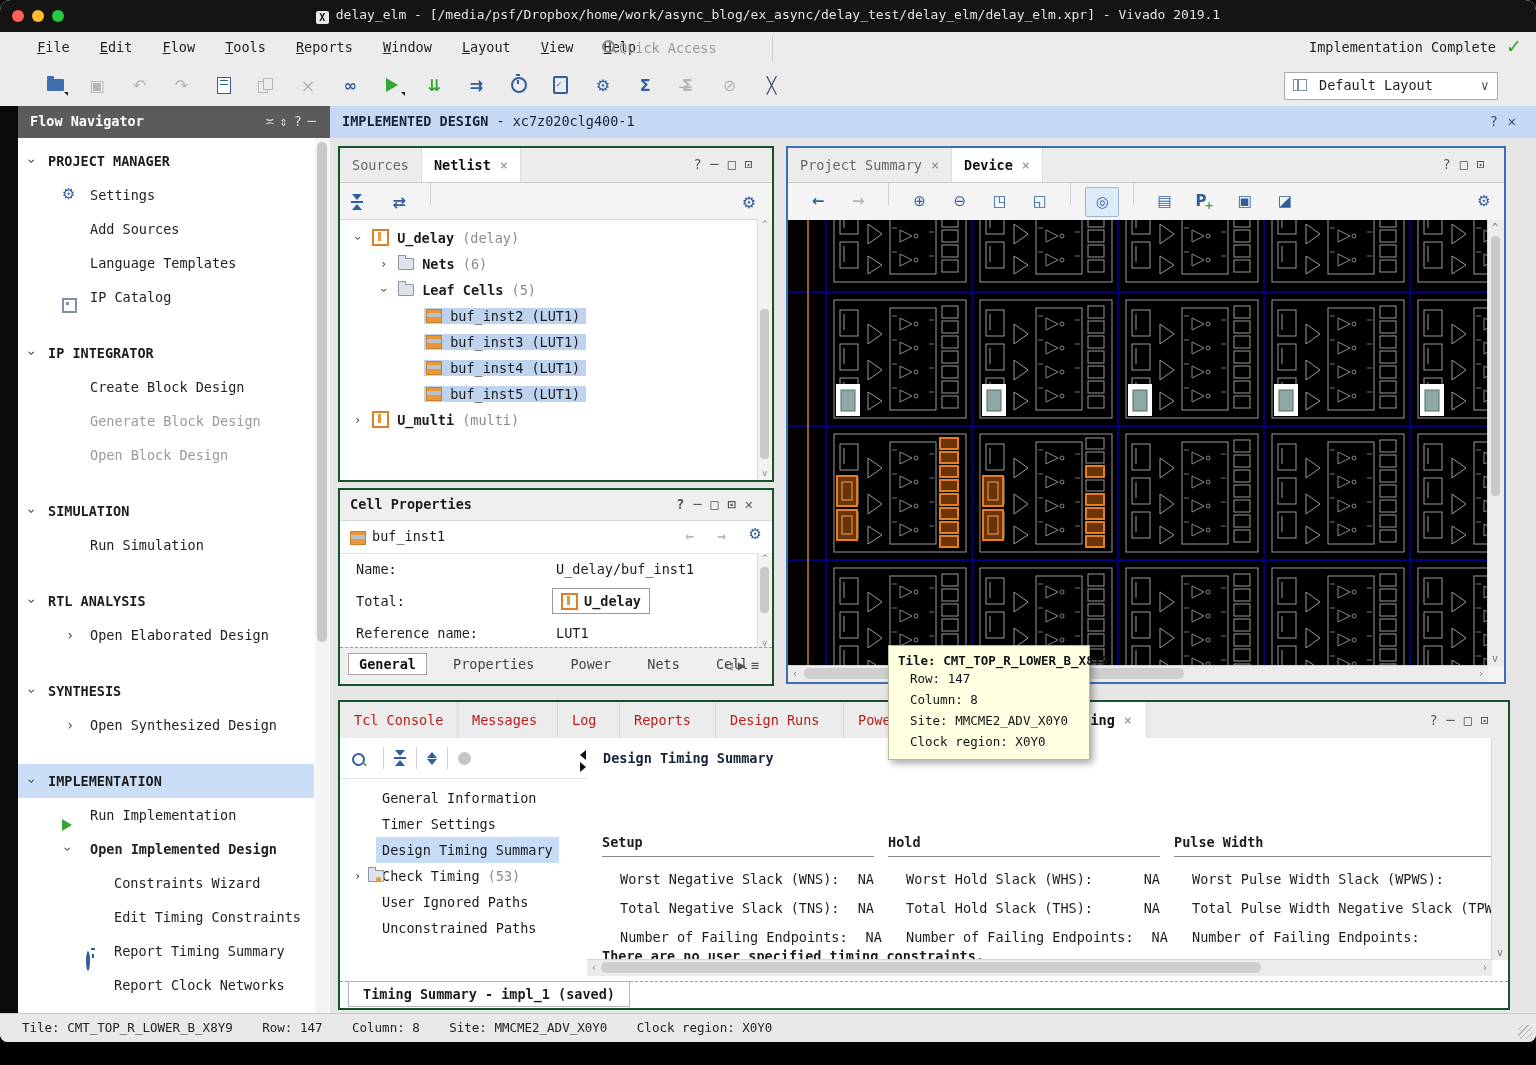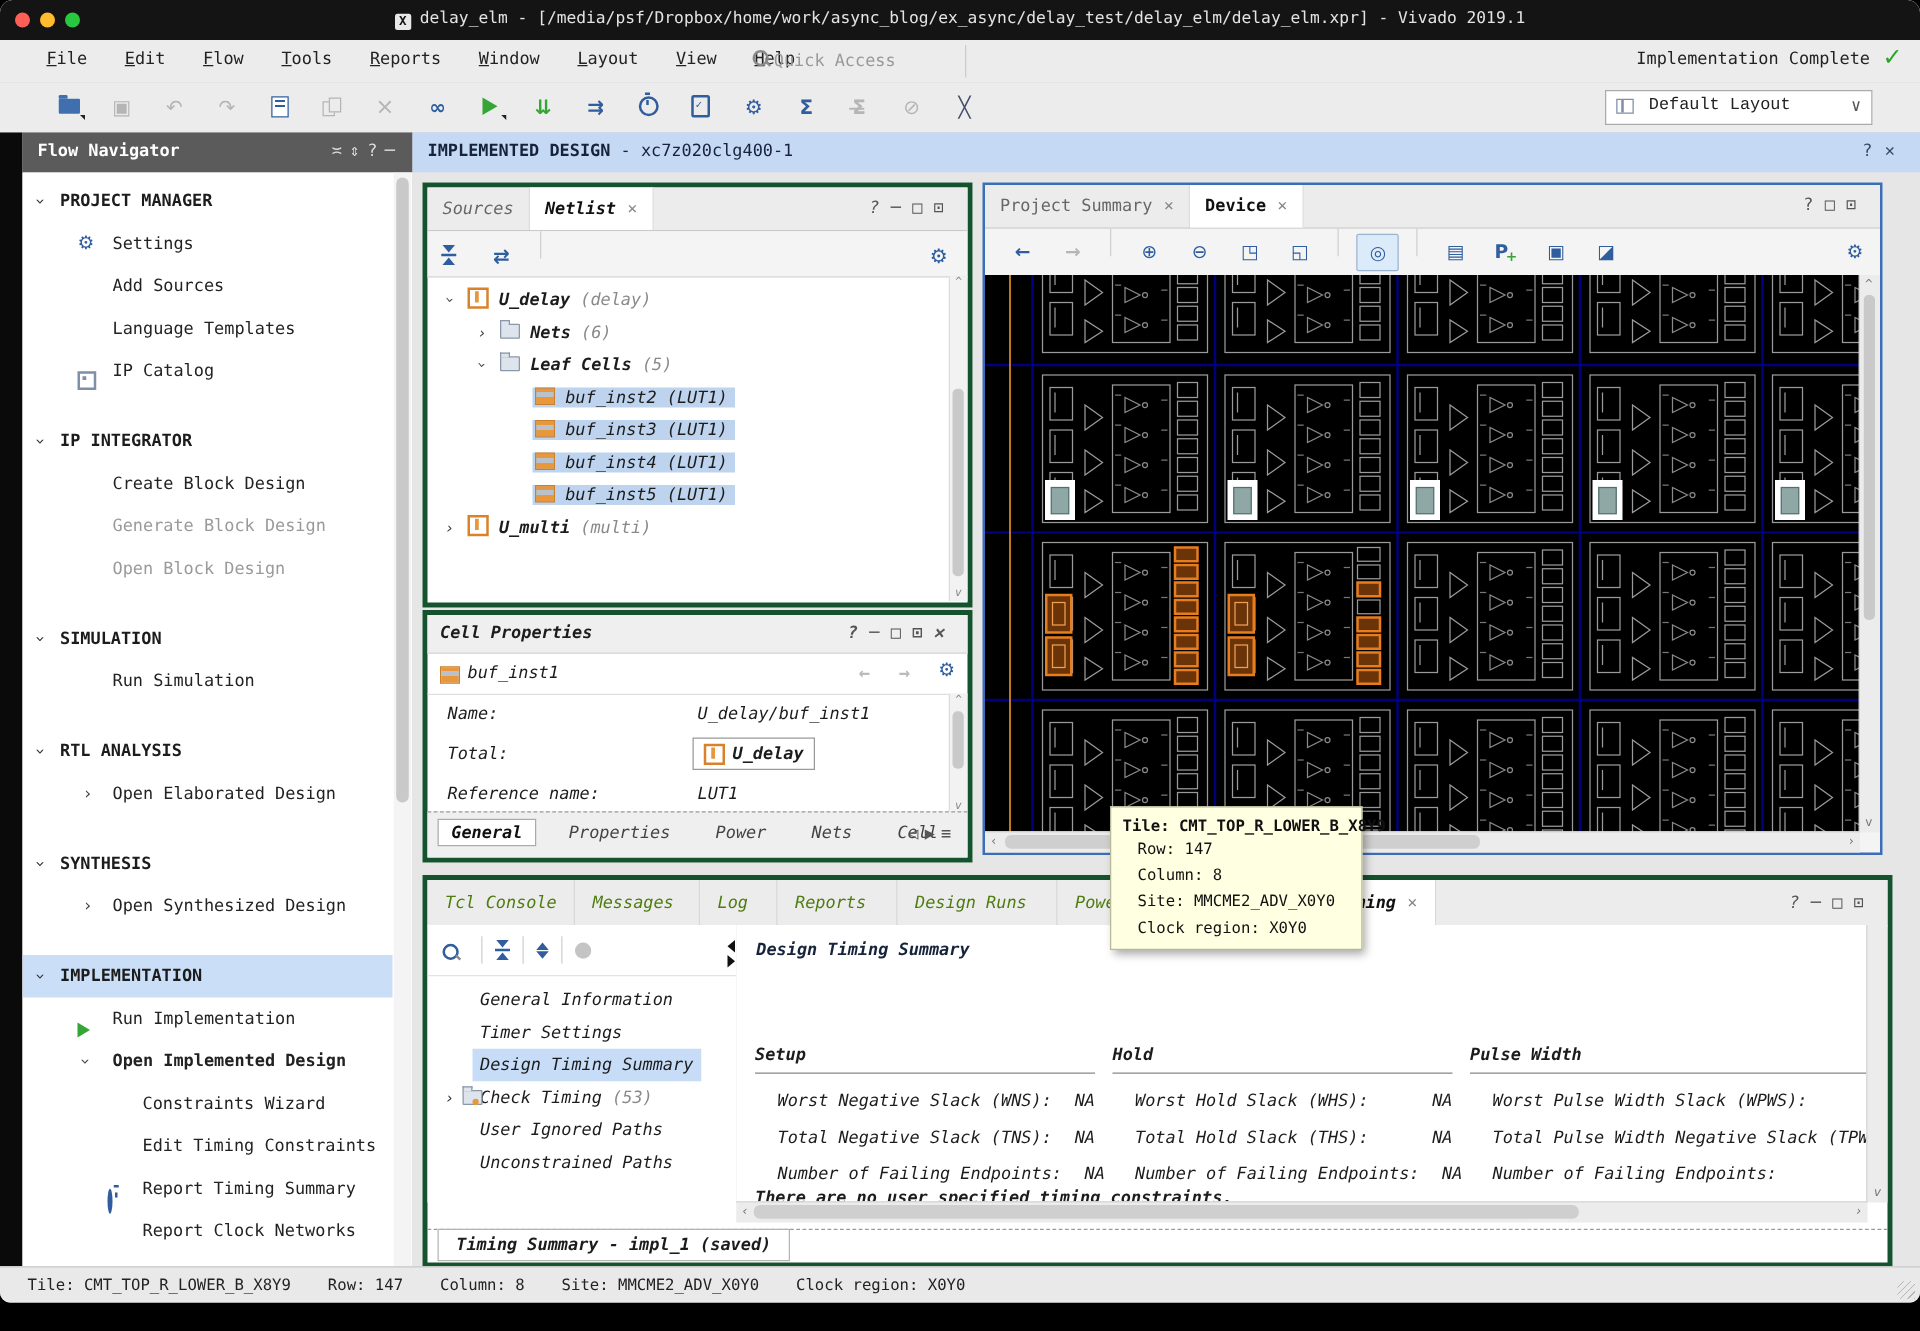--- a/index.html
+++ b/index.html
@@ -42,21 +42,21 @@
   .i-copy::before{left:0;top:3px;} .i-copy::after{left:5px;top:0;}
   .i-play{width:0;height:0;border-left:12px solid #35a635;border-top:7px solid transparent;border-bottom:7px solid transparent;}
   .i-clock{position:relative;width:12px;height:12px;border:2px solid #2f5d9e;border-radius:50%;}
   .i-clock::before{content:"";position:absolute;left:3px;top:-5px;width:4px;height:2px;background:#2f5d9e;}
   .i-clock::after{content:"";position:absolute;left:4px;top:1px;width:2px;height:4px;background:#2f5d9e;}
   .i-clip{position:relative;width:11px;height:14px;border:2px solid #2f5d9e;border-radius:2px;}
   .i-clip::before{content:"✓";position:absolute;left:1px;top:1px;font-size:9px;color:#2f5d9e;font-weight:bold;}
   .layout-select{position:absolute;right:38px;top:6px;width:212px;height:26px;background:#fff;border:1px solid #ababab;}
   .i-layout{display:inline-block;width:12px;height:10px;border:1.5px solid #7f8fa6;position:relative;margin:6px 8px 0 8px;}
   .i-layout::before{content:"";position:absolute;left:3px;top:0;bottom:0;width:2px;background:#7f8fa6;}
-  .ls-label{position:absolute;left:34px;top:4px;color:#222;font-family:Liberation Mono, monospace;}
+  .ls-label{position:absolute;left:34px;top:4px;color:#222;}
   .ls-caret{position:absolute;right:8px;top:4px;color:#555;}
   
   .left-edge{left:0;top:106px;width:18px;height:907px;background:#0a0a0a;}
   .flowheader{left:18px;top:106px;width:312px;height:32px;background:#5b5b5b;color:#fff;font-weight:bold;}
   .fh-title{position:absolute;left:12px;top:7px;}
   .fh-icons{position:absolute;right:8px;top:7px;color:#ddd;font-weight:normal;letter-spacing:6px;}
   .sidebar{left:18px;top:138px;width:312px;height:875px;background:#fff;border-right:1px solid #c6c6c6;overflow:hidden;}
   .sb-inner{position:absolute;left:0;top:6px;right:16px;}
   .fn-row{height:34px;line-height:34px;white-space:nowrap;position:relative;}
   .fn-header{font-weight:bold;padding-left:30px;}
@@ -76,21 +76,21 @@
   .i-ip::before{content:"";position:absolute;left:2px;top:2px;width:3px;height:3px;background:#7f8fa6;}
   .mini-play{width:0;height:0;border-left:10px solid #35a635;border-top:6px solid transparent;border-bottom:6px solid transparent;display:inline-block;}
   .sb-scroll{position:absolute;right:1px;top:0;width:14px;height:100%;background:#f4f4f4;}
   .sb-thumb{position:absolute;left:2px;width:10px;border-radius:5px;background:#c9c9c9;}
   
   .implheader{left:330px;top:106px;width:1206px;height:32px;background:#c5d9f4;}
   .ih-text{position:absolute;left:12px;top:7px;color:#16233a;}
   .ih-icons{position:absolute;right:10px;top:7px;color:#3a4a63;letter-spacing:10px;}
   .workspace{left:330px;top:138px;width:1206px;height:875px;background:#e6e6e6;}
   
-  .panel{background:#fff;border:4px solid #14532d;font-style:italic;}
+  .panel{background:#fff;border:2px solid #14532d;}
   .ptabs{height:34px;background:#ececec;border-bottom:1px solid #c9c9c9;white-space:nowrap;}
   .ptab{display:inline-flex;align-items:center;height:34px;padding:0 12px;color:#666;border-right:1px solid #dcdcdc;}
   .ptab.active{background:#fff;color:#111;font-weight:bold;}
   .tclose{margin-left:9px;color:#888;font-weight:normal;}
   .win-icons{position:absolute;right:10px;top:8px;color:#555;letter-spacing:9px;}
   .ptoolbar{height:36px;background:#f4f4f4;border-bottom:1px solid #d6d6d6;position:relative;}
   .tri{width:0;height:0;border-left:5px solid transparent;border-right:5px solid transparent;display:block;}
   .tri.down{border-top:6px solid #2f5d9e;}
   .tri.up{border-bottom:6px solid #2f5d9e;}
   .icon-collapse{display:inline-flex;flex-direction:column;align-items:center;gap:1px;}
@@ -137,21 +137,21 @@
   .sarrow{position:absolute;color:#777;font-size:10px;}
   .hthumb{position:absolute;top:2px;height:11px;background:#cfcfcf;border-radius:5px;}
   
   .tooltip{left:888px;top:645px;width:182px;background:#ffffe1;border:1px solid #b9b99a;z-index:60;
     box-shadow:3px 3px 7px rgba(0,0,0,.35);padding:7px 9px;font-size:12.5px;color:#111;}
   .tooltip .tt-title{font-weight:bold;white-space:nowrap;}
   .tooltip .tt-line{padding-left:12px;line-height:21px;white-space:nowrap;}
   
   .bottom{left:338px;top:700px;width:1168px;height:306px;}
   .b-tabs{height:36px;background:#ececec;border-bottom:1px solid #c9c9c9;white-space:nowrap;}
-  .b-tab{display:inline-flex;align-items:center;height:36px;padding:0 14px;color:#4d7c0f;border-right:1px solid #d8d8d8;box-sizing:border-box;}
+  .b-tab{display:inline-flex;align-items:center;height:36px;padding:0 14px;color:#b91c1c;border-right:1px solid #d8d8d8;box-sizing:border-box;}
   .b-tab.active{background:#fff;color:#111;font-weight:bold;}
   .b-left{position:absolute;left:0;top:36px;width:247px;bottom:48px;border-right:1px solid #ccc;background:#fff;}
   .b-ltool{height:40px;border-bottom:1px solid #e3e3e3;display:flex;align-items:center;padding-left:10px;gap:4px;}
   .b-nav{padding-top:6px;}
   .b-nav-row{height:26px;line-height:26px;padding-left:42px;position:relative;white-space:nowrap;}
   .b-nav-row .chev{position:absolute;left:14px;font-size:12px;}
   .b-nav-row .folder-icon{position:absolute;left:28px;top:7px;}
   .b-nav-sel{display:inline-block;background:#c7dcf7;padding:0 6px;margin-left:-6px;}
   .dot{position:absolute;left:36px;top:14px;width:5px;height:5px;border-radius:50%;background:#e8973b;}
   .b-right{position:absolute;left:247px;top:36px;right:16px;bottom:48px;background:#fff;overflow:hidden;}

